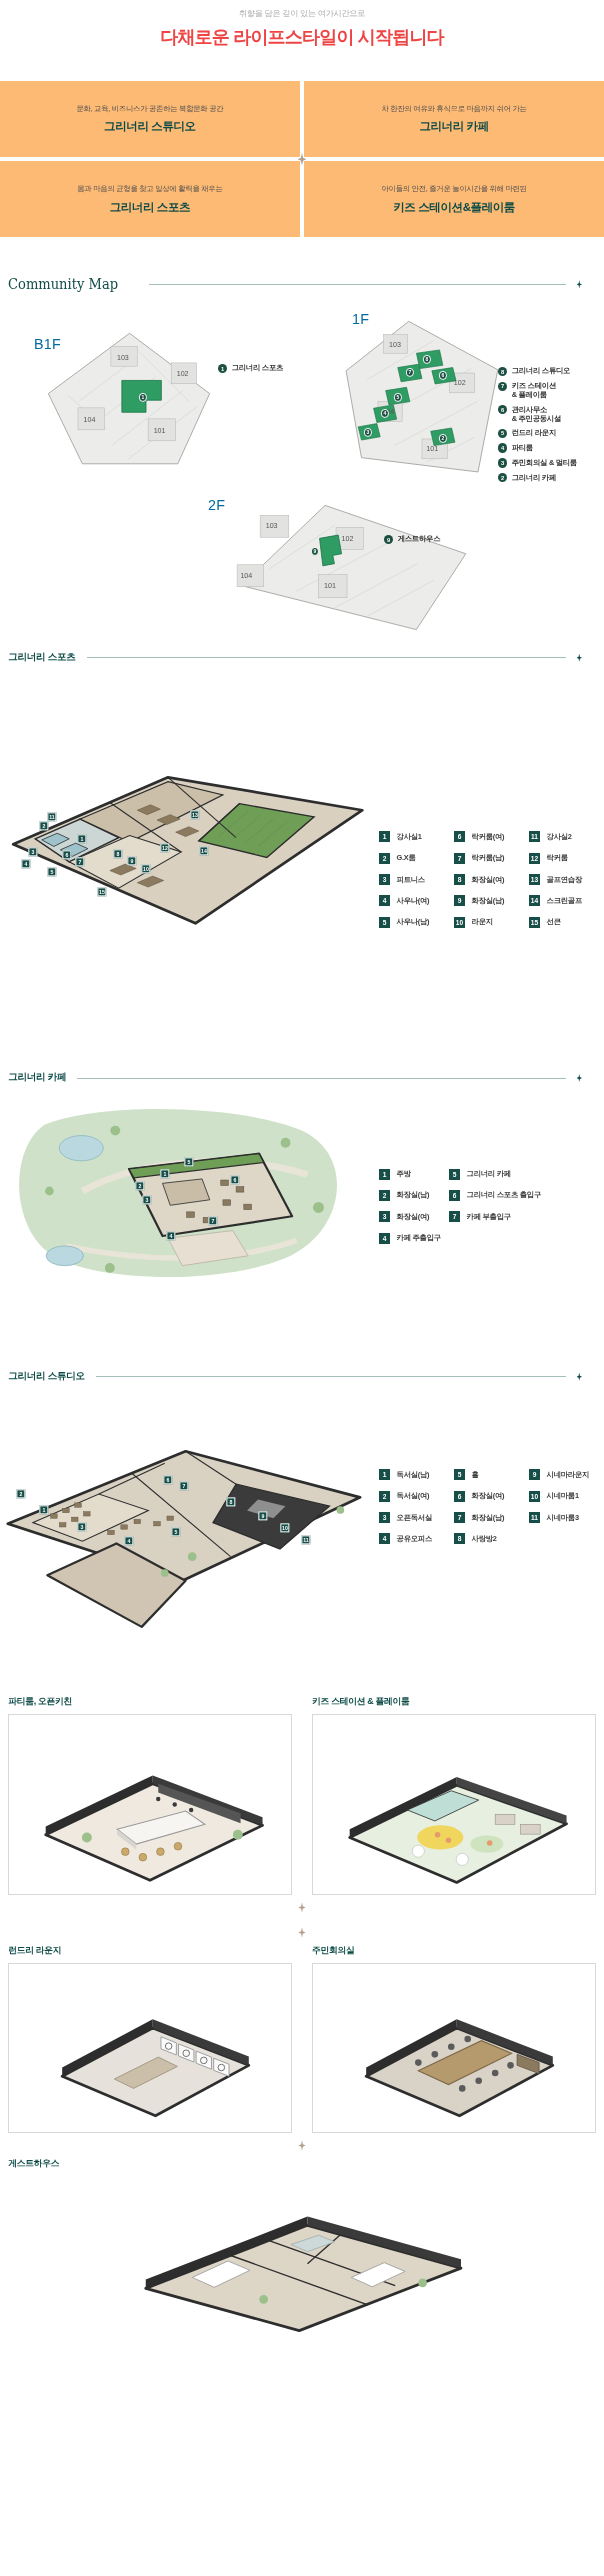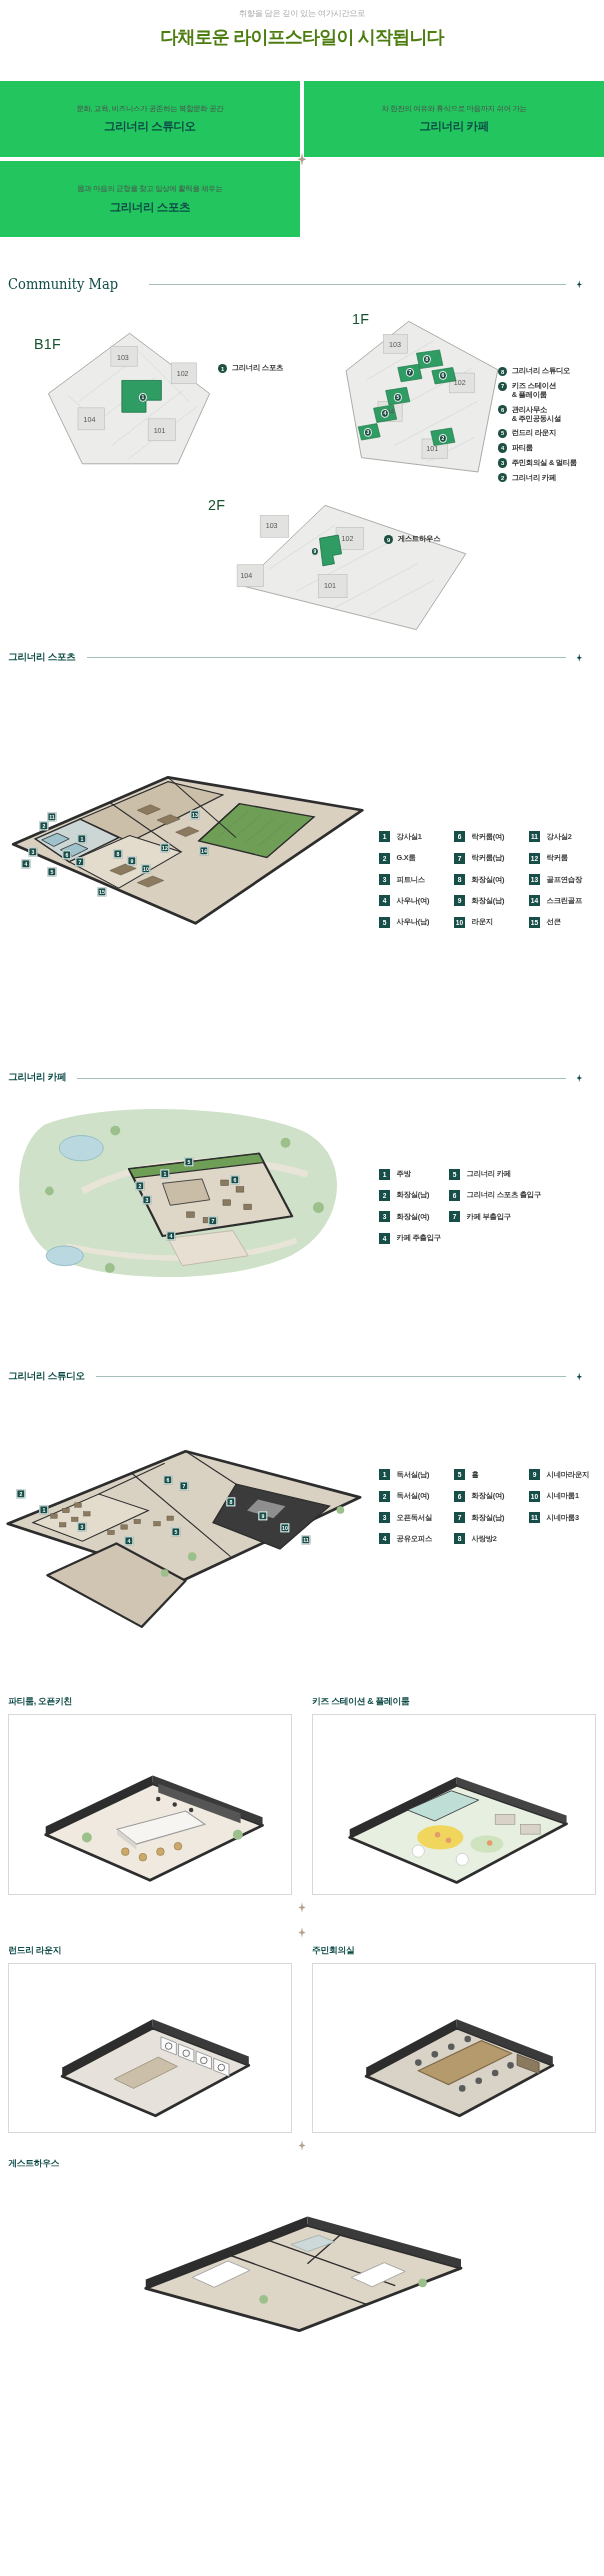--- a/index.html
+++ b/index.html
@@ -2,43 +2,43 @@
 <html style="font-size:8.8px"><head>
 <meta charset="utf-8">
 <style>
   * { margin:0; padding:0; box-sizing:border-box; }
   body { background:#fff; font-family:"Liberation Sans","DejaVu Sans",sans-serif; color:#333; }
   .page { position:relative; width:604px; height:2576px; margin:0 auto; background:#fff; overflow:hidden; }
 
   
   .hero { height:81px; padding-top:7.7px; text-align:center; }
   .hero-sub { font-size:8.2px; color:#a9a9a9; letter-spacing:-0.3px; }
-  .hero-title { margin-top:6.6px; font-size:18px; font-weight:bold; color:#4d7c0f; letter-spacing:-0.8px; }
+  .hero-title { margin-top:6.6px; font-size:18px; font-weight:bold; color:#ef4444; letter-spacing:-0.8px; }
 
   
   .cards { position:relative; display:grid; grid-template-columns:1fr 1fr; gap:4.4px; }
-  .card { height:76px; background:#22c55e; display:flex; flex-direction:column; justify-content:center; align-items:center; gap:5.5px; }
+  .card { height:76px; background:#fdba74; display:flex; flex-direction:column; justify-content:center; align-items:center; gap:5.5px; }
   .card-desc { font-size:7.4px; color:#4e4e4e; letter-spacing:-0.3px; }
   .card-title { font-size:11.5px; font-weight:bold; color:#0d4b47; letter-spacing:-0.4px; }
   .diamond { display:inline-block; background:#b3a18c;
     clip-path:polygon(50% 0,62% 38%,100% 50%,62% 62%,50% 100%,38% 62%,0 50%,38% 38%); }
   .cards-diamond { position:absolute; left:50%; top:50%; transform:translate(-50%,-50%); width:8.8px; height:13px; }
 
   
   .sec-head { display:flex; align-items:center; gap:11px; padding:0 22px 0 8.2px; }
   .sec-title { white-space:nowrap; font-size:9.6px; font-weight:bold; color:#0d4b47; letter-spacing:-0.3px; }
   .cm-heading { white-space:nowrap; font-family:"DejaVu Serif","Liberation Serif",serif; font-size:15.4px; color:#104d48; transform:scaleX(0.85); transform-origin:left center; }
   .sec-line { flex:1; height:0.5px; background:#a5bebb; }
   .sec-diamond { width:5.5px; height:8.2px; background:#0d4b47; flex:none;
     clip-path:polygon(50% 0,62% 38%,100% 50%,62% 62%,50% 100%,38% 62%,0 50%,38% 38%); }
   .cm-head { margin-top:38px; }
 
   
   .maps { position:relative; margin-top:13px; height:336px; }
-  .floor-label { position:absolute; font-size:14.3px; font-weight:300; color:#14532d; letter-spacing:0.3px; }
+  .floor-label { position:absolute; font-size:14.3px; font-weight:300; color:#0369a1; letter-spacing:0.3px; }
   .site-plan { position:absolute; }
   .site-plan svg { display:block; }
   .cm-legend { position:absolute; }
   .cm-item { display:flex; gap:4.4px; margin-bottom:5px; align-items:flex-start; }
   .cm-badge { flex:none; width:9.3px; height:9.3px; border-radius:50%; background:#1d4f43; color:#fff; font-size:5.8px; font-weight:bold; display:flex; align-items:center; justify-content:center; margin-top:0.5px; }
   .cm-label { font-size:7.4px; font-weight:600; color:#333; letter-spacing:-0.3px; line-height:1.25; }
 
   .plan-badge-circle { position:absolute; width:8.2px; height:8.2px; border-radius:50%; background:#1d4f43; border:0.5px solid #fff; color:#fff; font-size:5px; font-weight:bold; display:flex; align-items:center; justify-content:center; transform:translate(-50%,-50%); }
   .plan-badge-square { position:absolute; width:9.3px; height:9.3px; background:#174e48; border:0.5px solid #fff; color:#fff; font-size:5.2px; font-weight:bold; display:flex; align-items:center; justify-content:center; transform:translate(-50%,-50%); }
 
@@ -95,20 +95,24 @@
       <div class="card-desc">문화, 교육, 비즈니스가 공존하는 복합문화 공간</div>
       <div class="card-title">그리너리 스튜디오</div>
     </div>
     <div class="card">
       <div class="card-desc">차 한잔의 여유와 휴식으로 마음까지 쉬어 가는</div>
       <div class="card-title">그리너리 카페</div>
     </div>
     <div class="card">
       <div class="card-desc">몸과 마음의 균형을 찾고 일상에 활력을 채우는</div>
       <div class="card-title">그리너리 스포츠</div>
+    </div>
+    <div class="card">
+      <div class="card-desc">아이들의 안전, 즐거운 놀이시간을 위해 마련된</div>
+      <div class="card-title">키즈 스테이션&amp;플레이룸</div>
     </div>
     <span class="diamond cards-diamond"></span>
   </div>
 
   <div class="sec-head cm-head">
     <span class="cm-heading">Community Map</span>
     <span class="sec-line"></span>
     <span class="sec-diamond"></span>
   </div>
 

